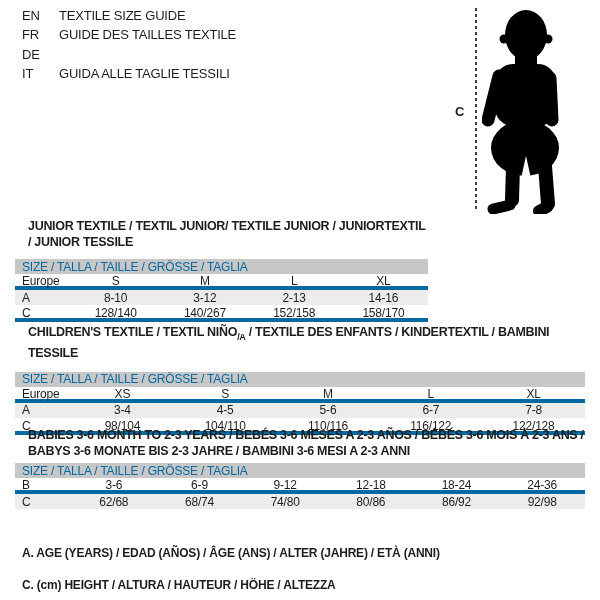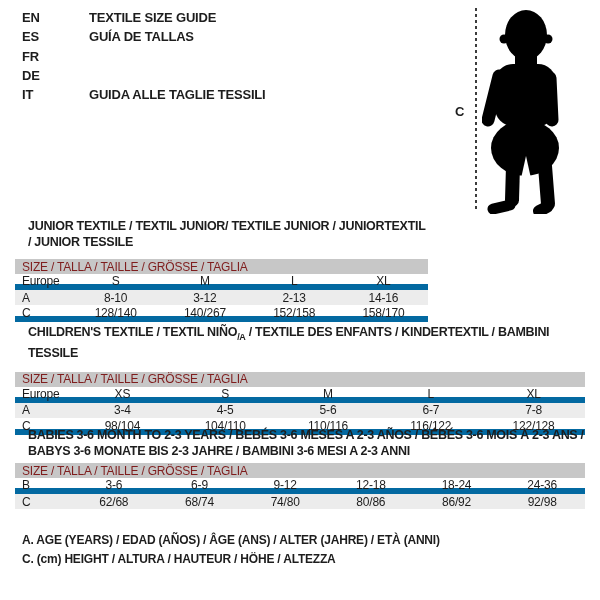--- a/index.html
+++ b/index.html
@@ -2,66 +2,63 @@
 <html><head>
 <meta charset="utf-8">
 <style>
   html,body{margin:0;padding:0;background:#fff;}
   .canvas{
     position:relative;width:600px;height:600px;background:#ffffff;overflow:hidden;
     font-family:"Liberation Sans",sans-serif;color:#1d1d1d;
   }
   
   .lang-list{position:absolute;left:22px;top:8px;}
-  .lang-row{display:flex;height:19.3px;align-items:center;font-size:13px;font-weight:bold;letter-spacing:-0.2px;gap:30px;}
+  .lang-row{display:flex;height:19.3px;align-items:flex-start;font-size:13px;font-weight:normal;letter-spacing:-0.2px;}
   .lang-code{width:37px;flex:0 0 37px;}
   
   .dash-line{position:absolute;left:475px;top:8px;width:2px;height:204px;
     background:repeating-linear-gradient(#3c3c3c 0 3px,transparent 3px 6px);}
   .c-label{position:absolute;left:455px;top:104px;font-size:13px;font-weight:bold;}
   .baby{position:absolute;left:482px;top:8px;width:90px;height:206px;}
   
   .sec{position:absolute;left:15px;}
   .sec-junior{top:218px;width:413px;}
   .sec-children{top:324px;width:570px;}
   .sec-babies{top:427px;width:570px;}
   .sec-title{margin:0 0 0 13px;font-size:12.5px;font-weight:bold;letter-spacing:-0.3px;line-height:16px;}
   .sec-title .sub{font-size:9px;vertical-align:sub;}
   .sec-junior .tbl{margin-top:9px;}
   .sec-children .tbl{margin-top:11px;}
   .sec-babies .tbl{margin-top:4px;}
   
   .tbl{width:100%;}
   .tbl-head{height:15px;background:#c7c7c7;display:flex;align-items:center;
-    padding-left:7px;box-sizing:border-box;font-size:12px;letter-spacing:-0.2px;color:#7f1d1d;}
+    padding-left:7px;box-sizing:border-box;font-size:12px;letter-spacing:-0.2px;color:#0369a1;}
   .tbl-row{display:grid;height:16px;align-items:center;font-size:12px;letter-spacing:-0.2px;
-    border-bottom:6px solid #0369a1;box-sizing:border-box;}
+    border-bottom:4px solid #0369a1;box-sizing:border-box;}
   .tbl-row.shaded{background:#ececec;border-bottom:1px solid #fff;}
   .tbl-label{padding-left:7px;text-align:left;}
   .tbl-cell{text-align:center;}
   
   .legend{position:absolute;left:22px;top:531px;}
-  .legend-line{font-size:12px;font-weight:bold;letter-spacing:-0.2px;line-height:19.3px;}
+  .legend-line{font-size:12px;font-weight:bold;letter-spacing:-0.2px;line-height:19.3px;margin-top:13px;}
 </style>
 </head>
 <body>
 
 <div class="canvas">
 
   <div class="lang-list">
       <div class="lang-row">
         <span class="lang-code">EN</span>
         <span class="lang-label">TEXTILE SIZE GUIDE</span>
       </div>
       <div class="lang-row">
-        <span class="lang-code">ES</span>
-        <span class="lang-label">GUÍA DE TALLAS</span>
-      </div>
-      <div class="lang-row">
         <span class="lang-code">FR</span>
+        <span class="lang-label">GUIDE DES TAILLES TEXTILE</span>
       </div>
       <div class="lang-row">
         <span class="lang-code">DE</span>
       </div>
       <div class="lang-row">
         <span class="lang-code">IT</span>
         <span class="lang-label">GUIDA ALLE TAGLIE TESSILI</span>
       </div>
     </div>
 

